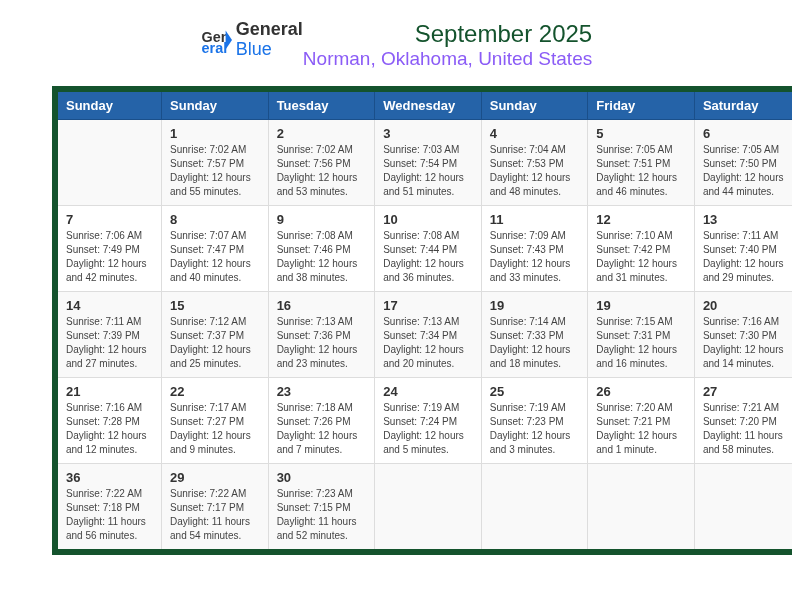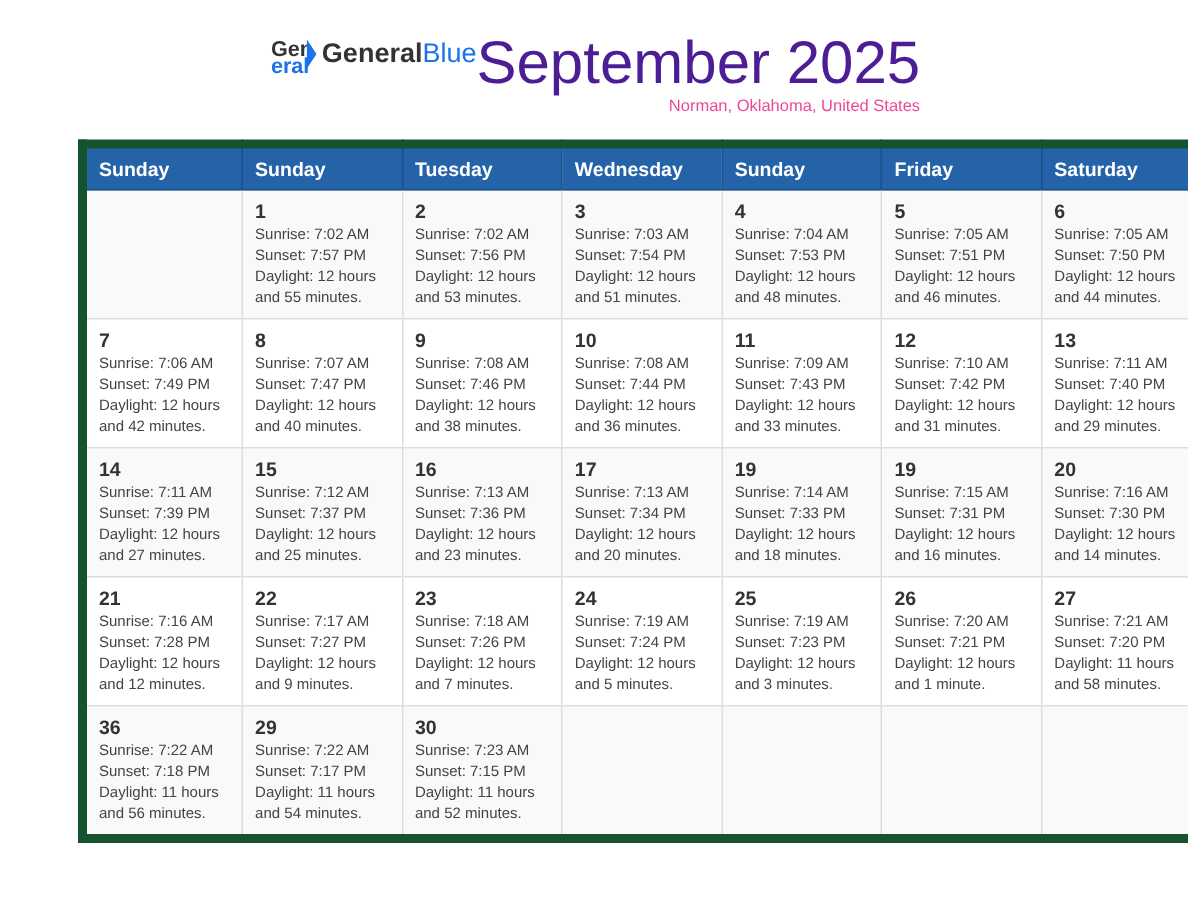--- a/index.html
+++ b/index.html
@@ -16,48 +16,48 @@
       align-items: flex-start;
       margin-bottom: 16px;
     }
     .logo {
       display: flex;
       align-items: center;
       gap: 4px;
     }
     .logo-text {
       display: flex;
-      flex-direction: row;
+      flex-direction: column;
       line-height: 1.1;
     }
     .logo-general {
       font-size: 18px;
       font-weight: bold;
       color: #333;
     }
     .logo-blue {
       font-size: 18px;
       font-weight: normal;
       color: #1a73e8;
     }
     .logo-icon {
       width: 32px;
       height: 32px;
     }
     .title-section {
       text-align: right;
     }
     .calendar-title {
-      font-size: 40px;
+      font-size: 24px;
       font-weight: normal;
-      color: #4c1d95;
+      color: #14532d;
     }
     .calendar-subtitle {
-      font-size: 11px;
-      color: #ec4899;
+      font-size: 19px;
+      color: #8b5cf6;
     }
     table {
       width: 100%;
       border-collapse: collapse;
       border: 6px solid #14532d;
       margin-left: 32px;
     }
     thead tr {
       background-color: #2563a8;
     }

